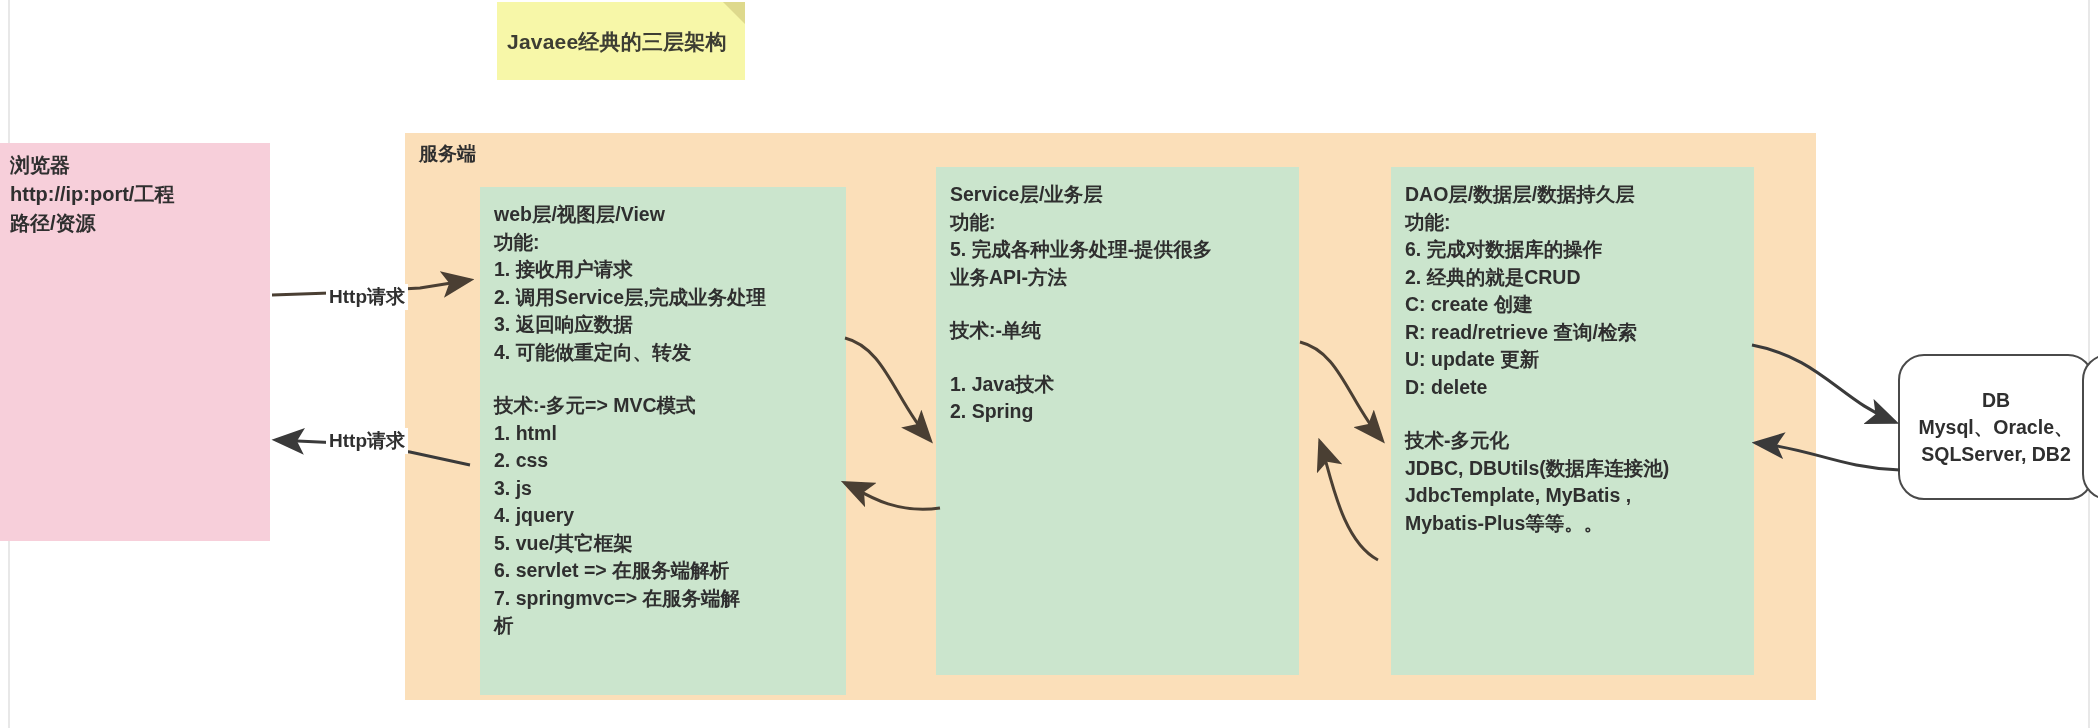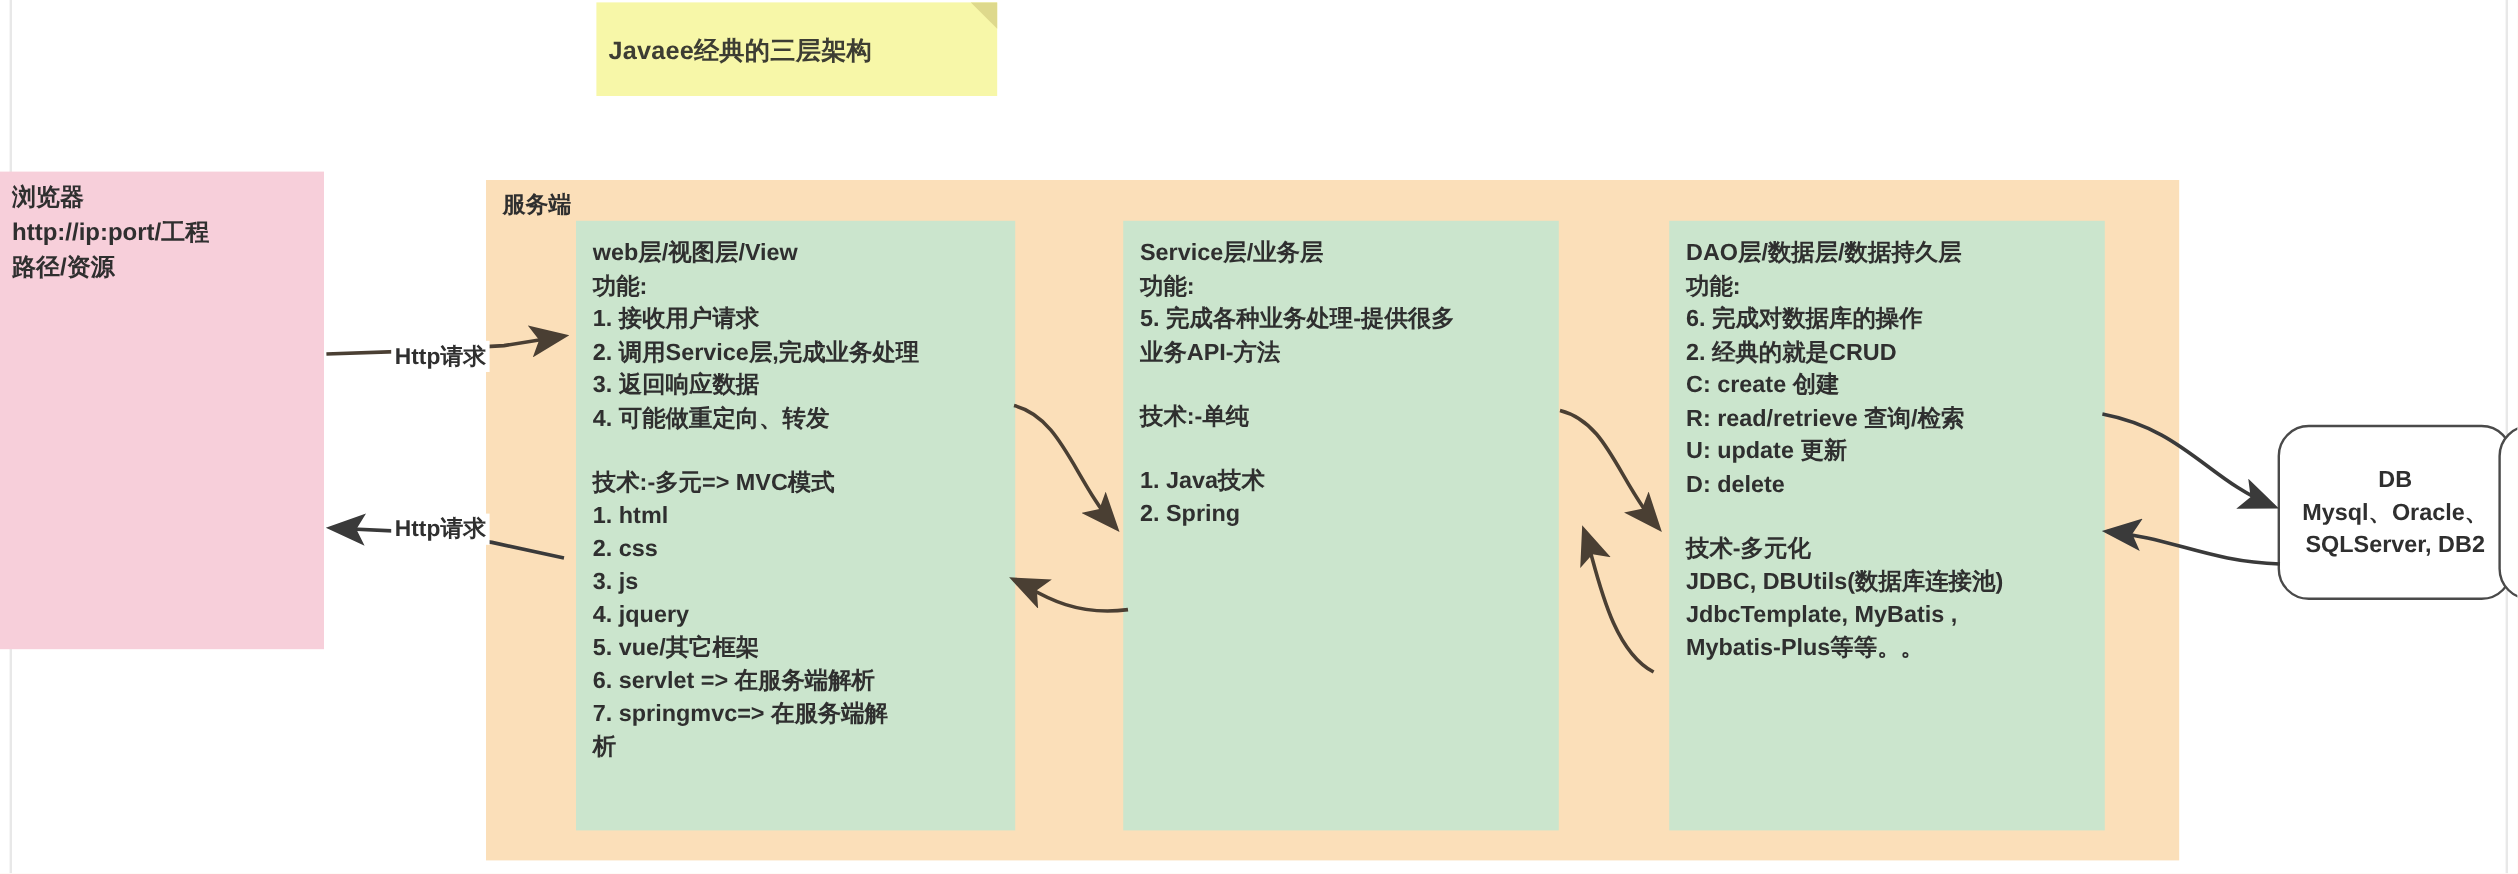--- a/index.html
+++ b/index.html
@@ -27,21 +27,21 @@
     background: #e8e8e8;
   }
   .page-edge.left  { left: 8px; }
   .page-edge.right { right: 8px; }
 
   
   #sticky {
     position: absolute;
     left: 497px;
     top: 2px;
-    width: 334px;
+    width: 248px;
     height: 78px;
     background: #f7f7a8;
   }
   #sticky .fold {
     position: absolute;
     right: 0;
     top: 0;
     width: 0;
     height: 0;
     border-top: 22px solid #ded98c;
@@ -78,21 +78,21 @@
     line-height: 29px;
     white-space: pre-line;
   }
   #browser-box .addr { top: 8px; }
   #browser-box .notes { top: 186px; }
 
   
   #server-box {
     position: absolute;
     left: 405px;
-    top: 150px;
+    top: 133px;
     width: 1411px;
     height: 567px;
     background: #fbdfb9;
     text-decoration: underline;
   }
   #server-label {
     position: absolute;
     left: 14px;
     top: 8px;
     font-size: 19px;
@@ -101,21 +101,21 @@
   }
 
   
   .layer {
     position: absolute;
     top: 34px;
     background: #cbe5cd;
     box-sizing: border-box;
     padding: 14px 12px 10px 14px;
   }
-  #layer-web     { left: 75px;  width: 366px; height: 508px; }
+  #layer-web     { left: 75px;  width: 366px; height: 508px; margin-top: 20px; }
   #layer-service { left: 531px; width: 363px; height: 508px; }
   #layer-dao     { left: 986px; width: 363px; height: 508px; }
 
   .layer .ltxt {
     color: #2f2f2f;
     font-size: 19.5px;
     font-weight: 700;
     line-height: 27.5px;
     white-space: pre-line;
   }

